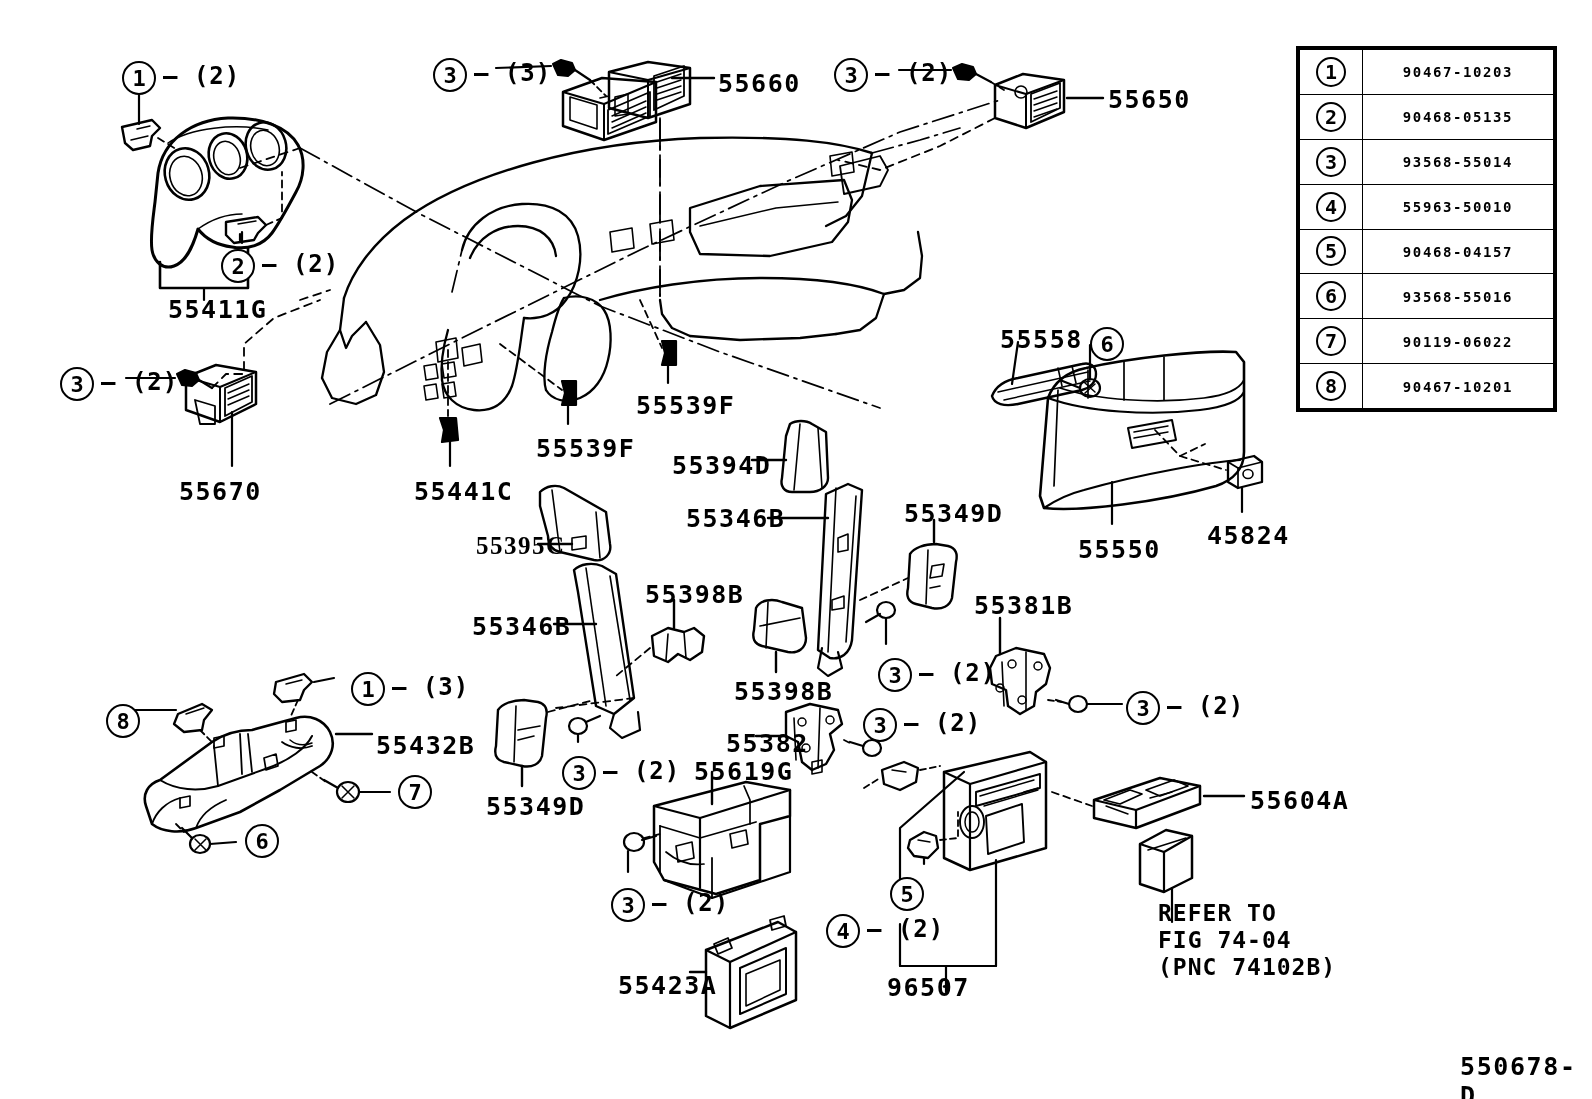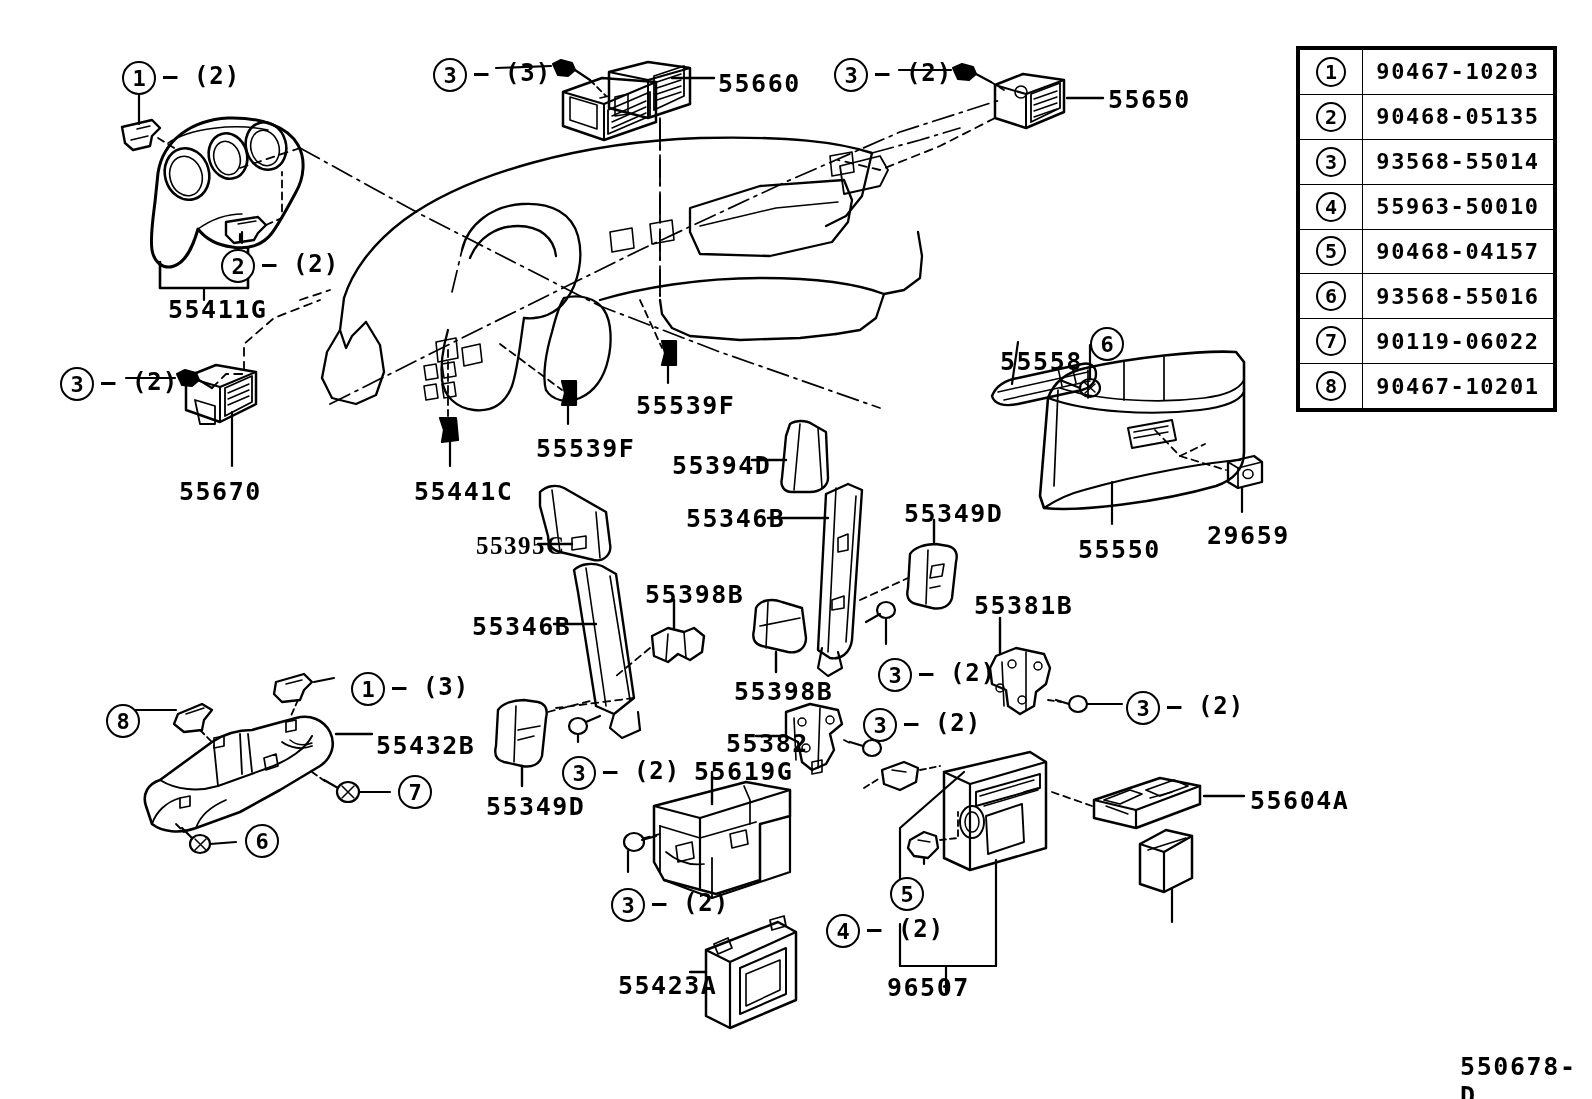--- a/index.html
+++ b/index.html
@@ -15,21 +15,21 @@
   .qty{position:absolute;font-size:24px;font-weight:700;letter-spacing:1px;white-space:nowrap;
        font-family:"DejaVu Sans Mono","Liberation Mono",monospace;}
   
   #legend{position:absolute;left:1296px;top:46px;width:261px;height:366px;
           border:3px solid #000;box-sizing:border-box;background:#fff;}
   #legend table{border-collapse:collapse;width:100%;height:100%;table-layout:fixed;}
   #legend td{border:1.6px solid #000;padding:0;text-align:center;vertical-align:middle;}
   #legend td.nc{width:62px;}
   #legend .circ{display:inline-flex;width:30px;height:30px;border:2.2px solid #000;border-radius:50%;
        align-items:center;justify-content:center;font-size:20px;font-weight:700;box-sizing:border-box;}
-  #legend .pn{font-size:22px;font-weight:700;letter-spacing:1.6px;}
+  #legend .pn{font-size:14px;font-weight:700;letter-spacing:1.6px;}
   #figid{position:absolute;left:1460px;top:1052px;font-size:25px;font-weight:700;letter-spacing:1.6px;}
   .refnote{position:absolute;font-size:23px;font-weight:700;letter-spacing:1px;line-height:1.18;white-space:pre;}
 </style>
 </head>
 <body>
 
 <div id="stage">
 
   <svg class="art" viewBox="0 0 1592 1099">
     <g fill="none" stroke="#000" stroke-width="2.1" stroke-linecap="round" stroke-linejoin="round">
@@ -515,23 +515,23 @@
   </svg>
 
   <div id="labels">
       <div class="lbl" style="left: 168px; top: 296px;">55411G</div>
       <div class="lbl" style="left: 718px; top: 70px;">55660</div>
       <div class="lbl" style="left: 1108px; top: 86px;">55650</div>
       <div class="lbl" style="left: 179px; top: 478px;">55670</div>
       <div class="lbl" style="left: 636px; top: 392px;">55539F</div>
       <div class="lbl" style="left: 536px; top: 435px;">55539F</div>
       <div class="lbl" style="left: 414px; top: 478px;">55441C</div>
-      <div class="lbl" style="left: 1000px; top: 326px; margin-top: 22px;">55558</div>
+      <div class="lbl" style="left: 1000px; top: 326px;">55558</div>
       <div class="lbl" style="left: 1078px; top: 536px;">55550</div>
-      <div class="lbl" style="left: 1207px; top: 522px;">29659</div>
+      <div class="lbl" style="left: 1207px; top: 522px;">45824</div>
       <div class="lbl" style="left: 672px; top: 452px;">55394D</div>
       <div class="lbl" style="left: 686px; top: 505px;">55346B</div>
       <div class="lbl" style="left: 904px; top: 500px;">55349D</div>
       <div class="lbl" style="left: 476px; top: 532px; font-family: Liberation Serif, serif;">55395C</div>
       <div class="lbl" style="left: 472px; top: 613px;">55346B</div>
       <div class="lbl" style="left: 645px; top: 581px;">55398B</div>
       <div class="lbl" style="left: 734px; top: 678px;">55398B</div>
       <div class="lbl" style="left: 974px; top: 592px;">55381B</div>
       <div class="lbl" style="left: 376px; top: 732px;">55432B</div>
       <div class="lbl" style="left: 486px; top: 793px;">55349D</div>
@@ -567,20 +567,23 @@
       <div class="qty" style="left: 603px; top: 757px;">– (2)</div>
       <div class="cal" style="left: 863px; top: 708px;">3</div>
       <div class="qty" style="left: 904px; top: 709px;">– (2)</div>
       <div class="cal" style="left: 611px; top: 888px;">3</div>
       <div class="qty" style="left: 652px; top: 889px;">– (2)</div>
       <div class="cal" style="left: 890px; top: 877px;">5</div>
       <div class="cal" style="left: 826px; top: 914px;">4</div>
       <div class="qty" style="left: 867px; top: 915px;">– (2)</div>
     </div>
 
+  <div class="refnote" style="left:1158px;top:900px;">REFER TO
+FIG 74-04
+(PNC 74102B)</div>
 
   <div id="legend">
     <table>
       <tbody id="legend-body">
           <tr>
             <td class="nc"><span class="circ">1</span></td>
             <td><span class="pn">90467-10203</span></td>
           </tr>
           <tr>
             <td class="nc"><span class="circ">2</span></td>

